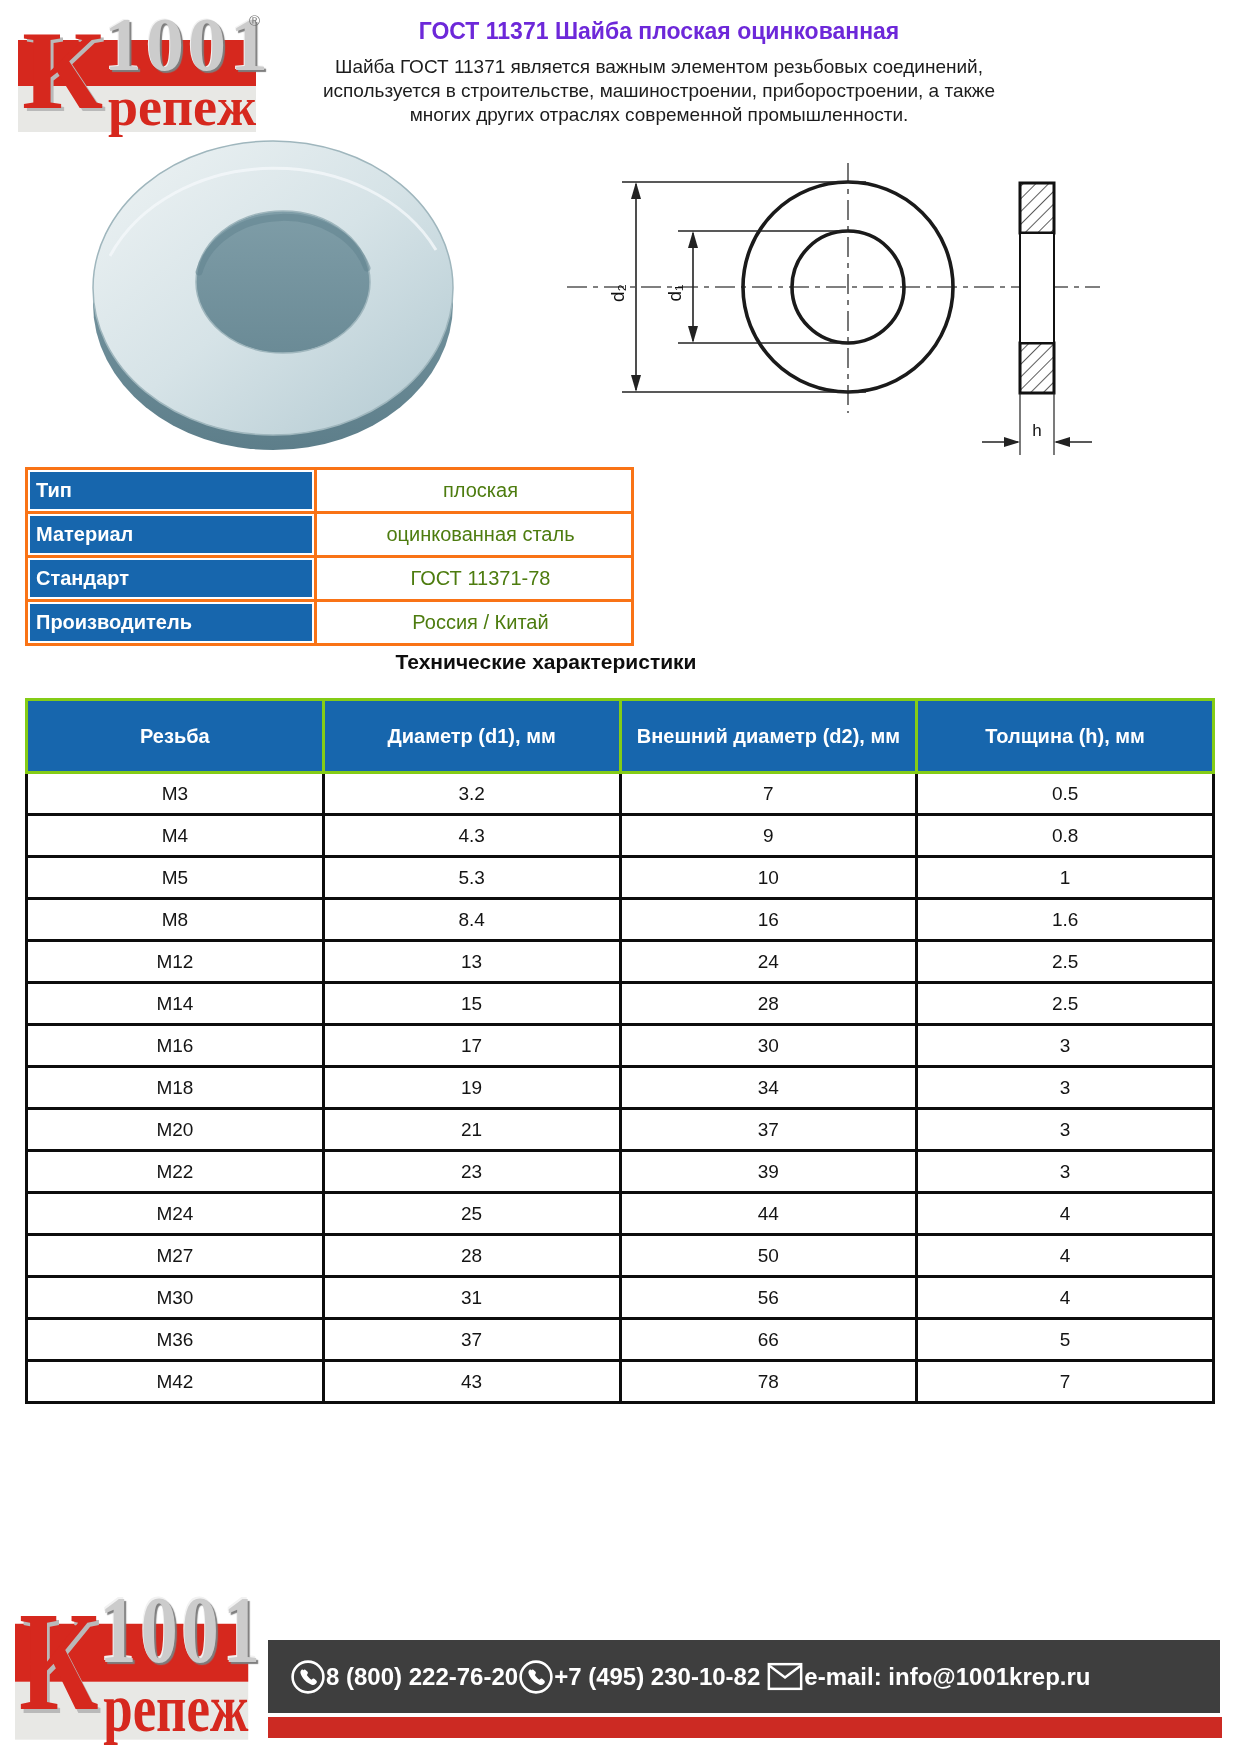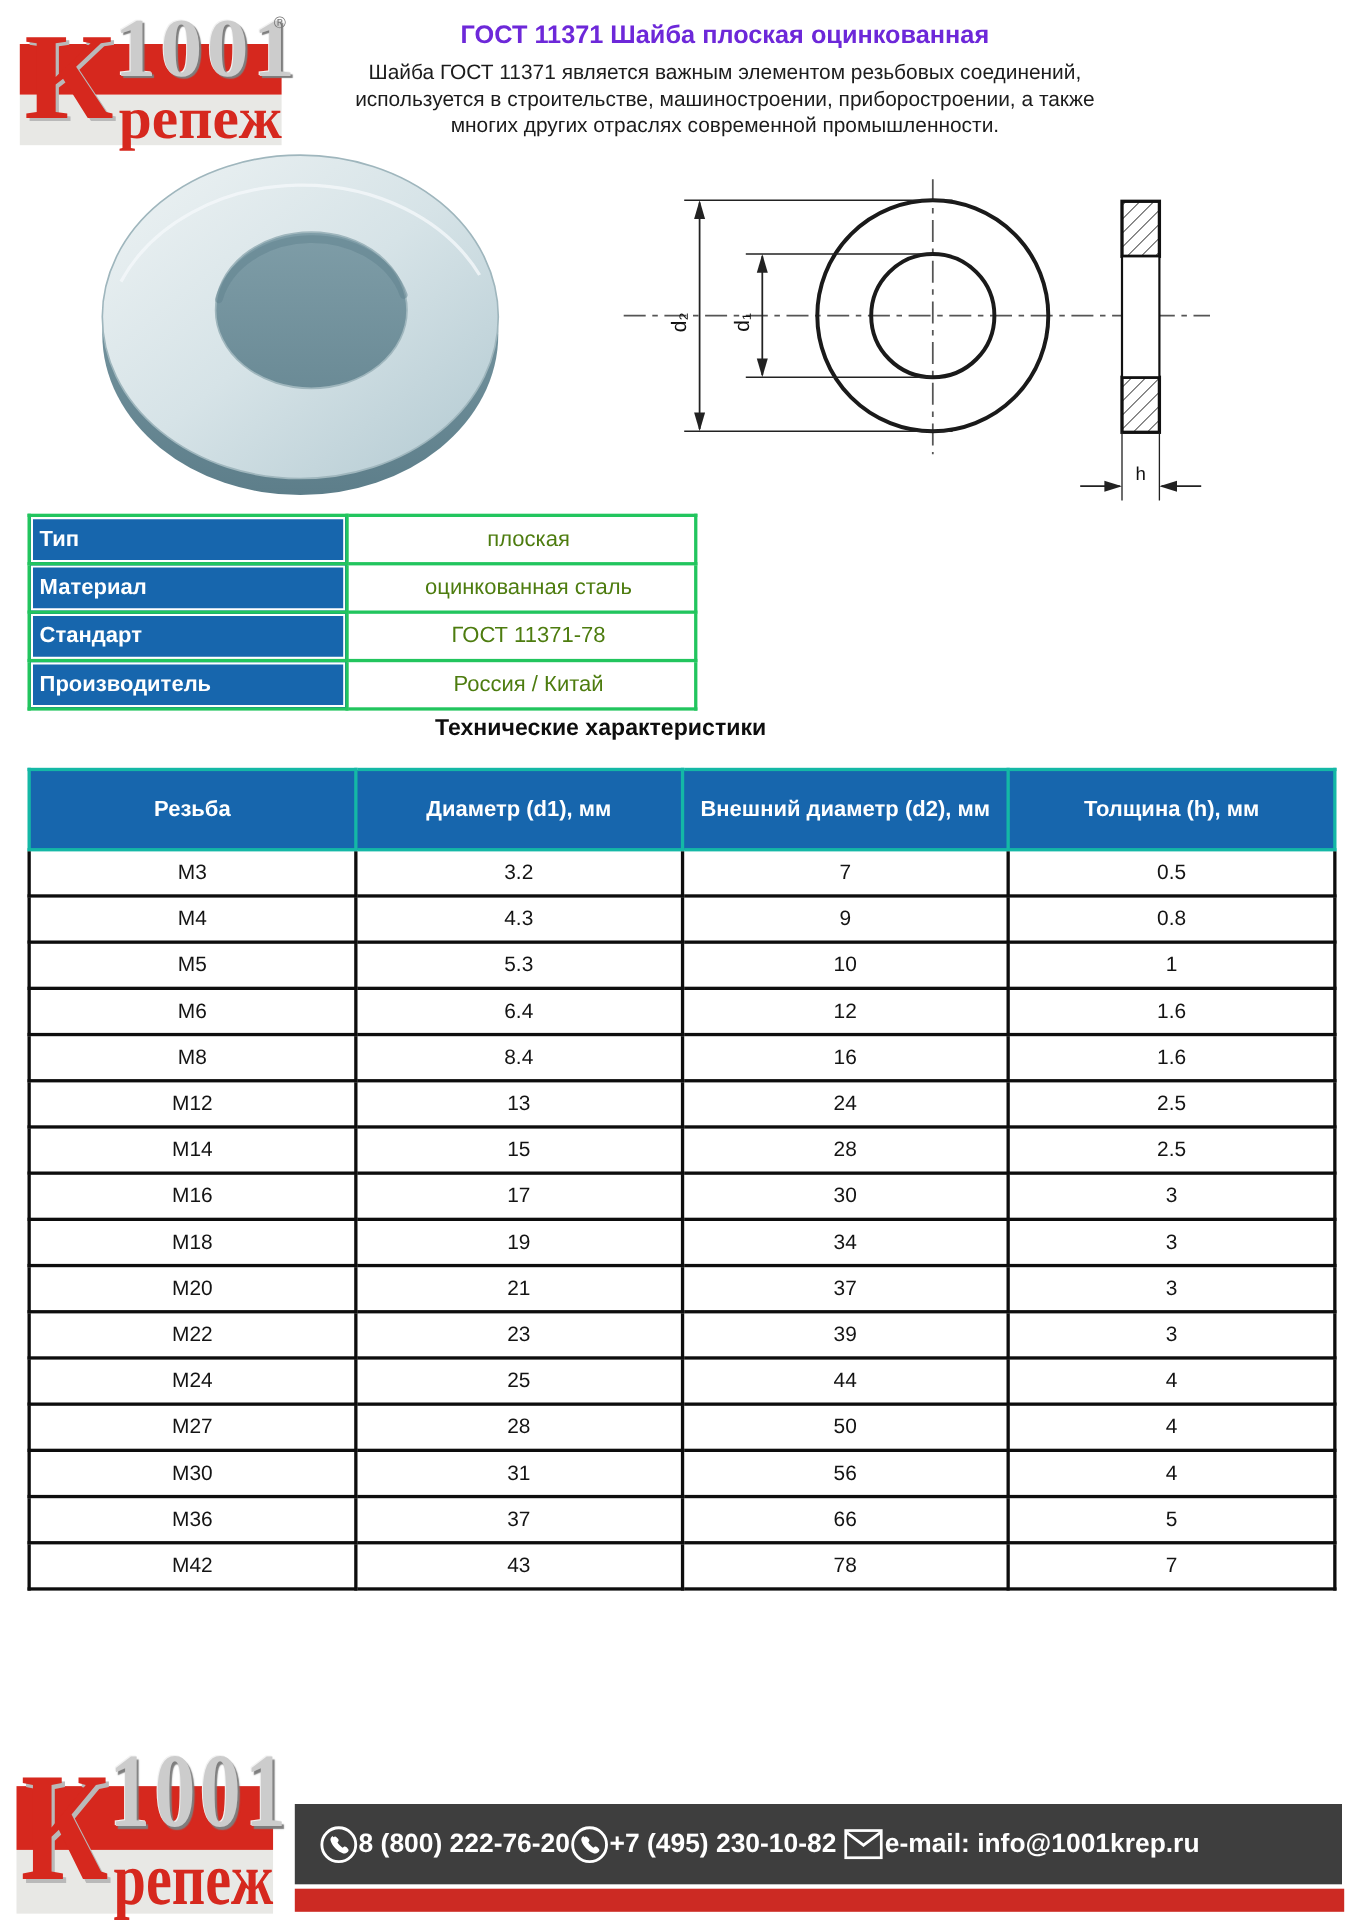--- a/index.html
+++ b/index.html
@@ -25,32 +25,32 @@
   .header-text{position:absolute;left:270px;top:18px;width:778px;text-align:center;}
   .page-title{font-size:23px;font-weight:bold;color:#6d28d9;margin-bottom:10px;}
   .desc-line{font-size:19px;line-height:24px;color:#1c1c1c;}
 
   
   .photo{position:absolute;left:72px;top:138px;}
   .drawing{position:absolute;left:552px;top:145px;}
 
   
   .spec-table{position:absolute;left:25px;top:467px;border-collapse:collapse;}
-  .spec-table td{border:3px solid #22c55e;height:39px;font-size:20px;}
+  .spec-table td{border:3px solid #f97316;height:39px;font-size:20px;}
   .spec-label{width:277px;background:#1766ad;color:#fff;font-weight:bold;
               padding-left:8px;box-shadow:inset 0 0 0 2px #fff;}
   .spec-value{width:299px;background:#fff;color:#4d7c0f;padding-left:14px;text-align:center;}
 
   
   .section-heading{position:absolute;left:0;top:650px;width:1092px;text-align:center;
                    font-size:21px;font-weight:bold;color:#0e0e0e;}
 
   
   .tech-table{position:absolute;left:25px;top:698px;width:1190px;border-collapse:collapse;table-layout:fixed;}
-  .tech-table th{border:3px solid #14b8a6;background:#1766ad;color:#fff;
+  .tech-table th{border:3px solid #84cc16;background:#1766ad;color:#fff;
                  font-size:20px;font-weight:bold;height:66px;padding:2px 6px;}
   .tech-table td{border:3px solid #0d0d0d;height:37px;text-align:center;
                  font-size:19px;color:#141414;background:#fff;}
 
   
   .footer{position:absolute;left:0;top:1585px;width:1241px;height:169px;}
   .contact-bar{position:absolute;left:268px;top:55px;width:952px;height:73px;background:#3e3e3e;
                display:flex;align-items:center;padding-left:22px;box-sizing:border-box;}
   .contact-text{color:#fff;font-size:24px;font-weight:bold;white-space:nowrap;}
   .contact-icon{flex:0 0 auto;display:block;}
@@ -178,26 +178,20 @@
           <td>M4</td>
           <td>4.3</td>
           <td>9</td>
           <td>0.8</td>
         </tr>
         <tr>
           <td>M5</td>
           <td>5.3</td>
           <td>10</td>
           <td>1</td>
-        </tr>
-        <tr>
-          <td>M6</td>
-          <td>6.4</td>
-          <td>12</td>
-          <td>1.6</td>
         </tr>
         <tr>
           <td>M8</td>
           <td>8.4</td>
           <td>16</td>
           <td>1.6</td>
         </tr>
         <tr>
           <td>M12</td>
           <td>13</td>

